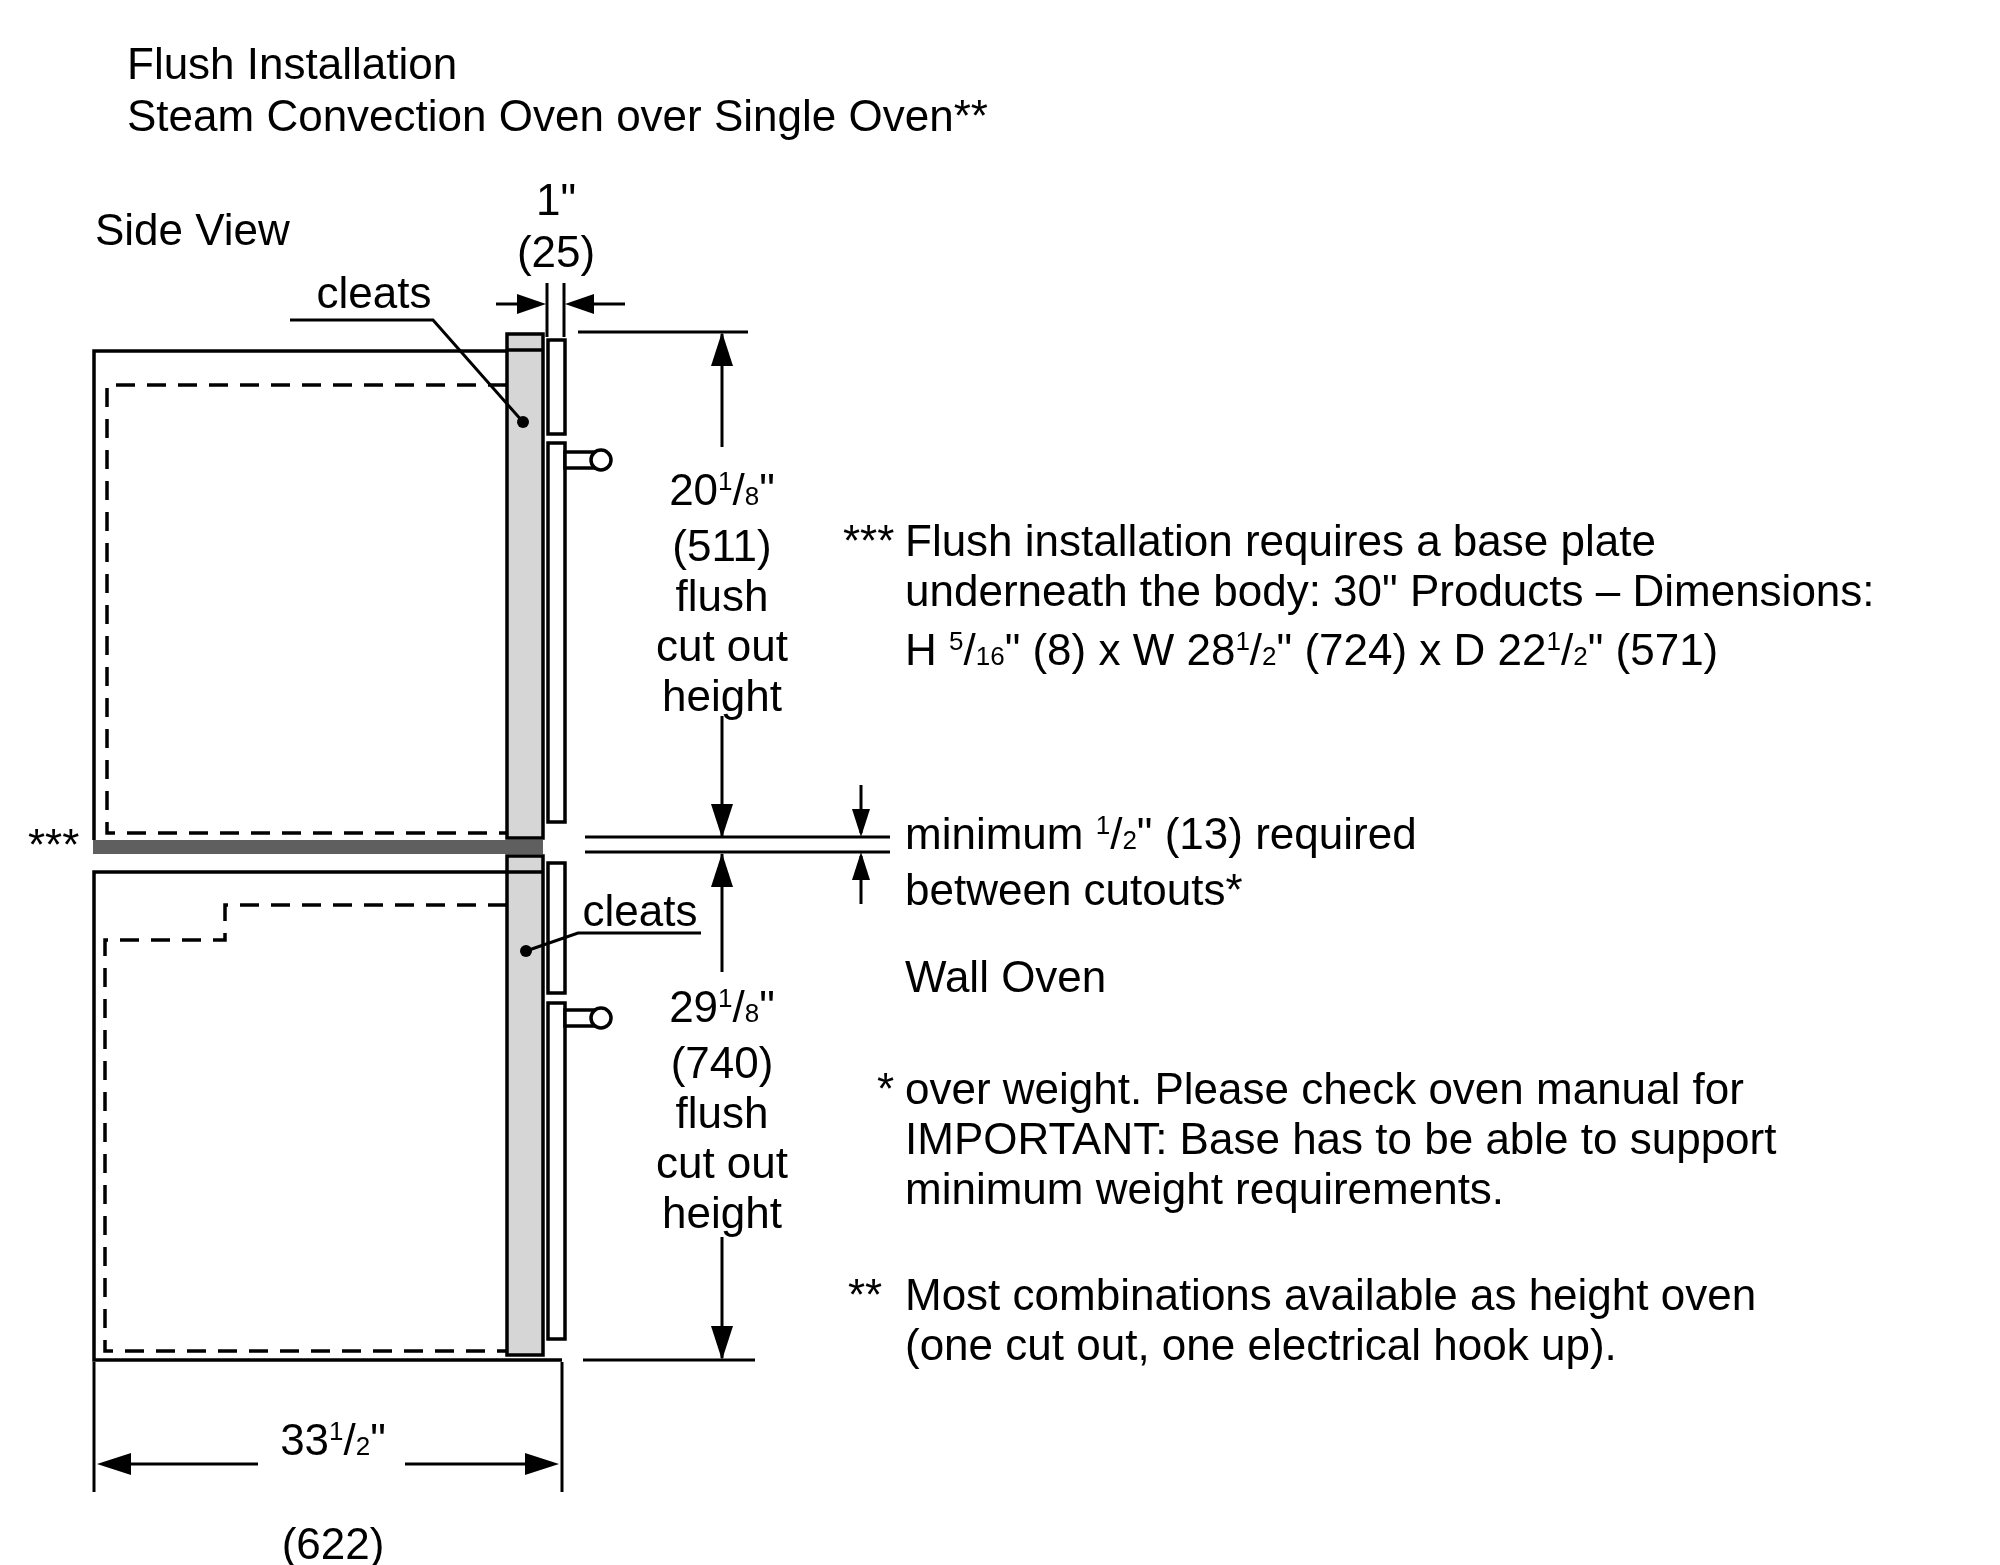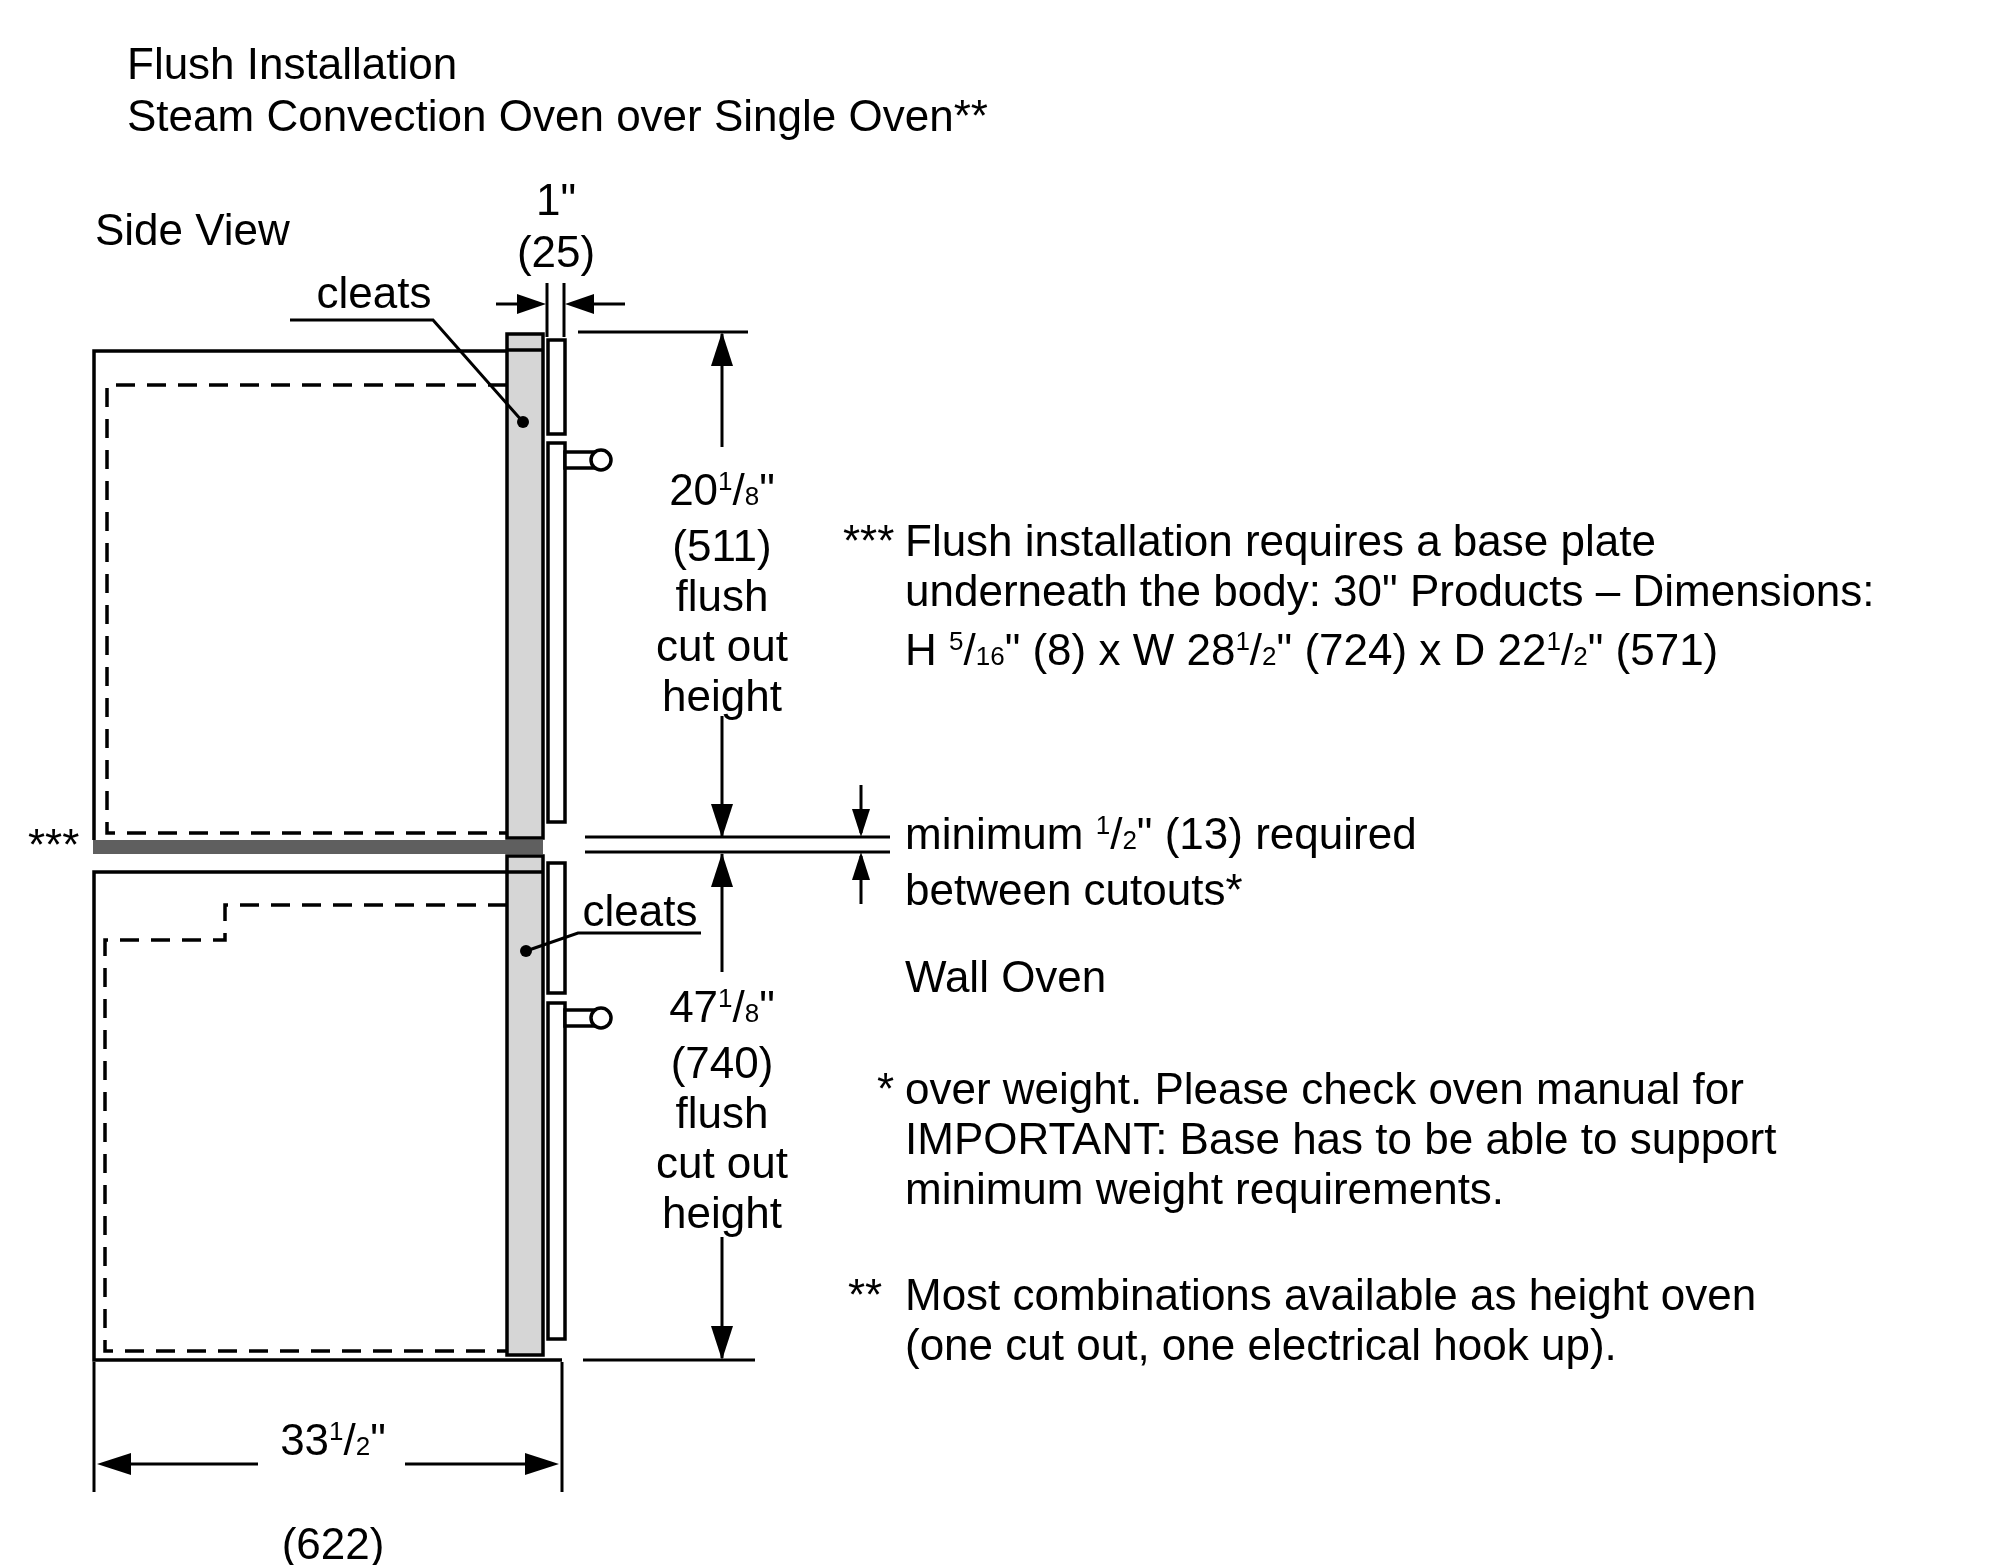--- a/index.html
+++ b/index.html
@@ -119,21 +119,21 @@
   <div class="txt" style="left:905px;top:800px;">
     <div><span>minimum </span><span class="fnum">1</span><span>/</span><span class="fden">2</span><span>" (13) required</span></div>
     <div>between cutouts*</div>
   </div>
 
   <div class="txt center" style="left:540px;top:886px;width:200px;">cleats</div>
 
   <div class="txt" style="left:905px;top:952px;">Wall Oven</div>
 
   <div class="txt center" style="left:609px;top:973px;width:226px;">
-    <div><span>47</span><span class="fnum">1</span><span>/</span><span class="fden">8</span><span>"</span></div>
+    <div><span>29</span><span class="fnum">1</span><span>/</span><span class="fden">8</span><span>"</span></div>
     <div>(740)</div>
     <div>flush</div>
     <div>cut out</div>
     <div>height</div>
   </div>
 
   <div class="fnblock" style="left:877px;top:1064px;">
     <div class="fnmarker" style="width:28px;">*</div>
     <div>
       <div>over weight. Please check oven manual for</div>

